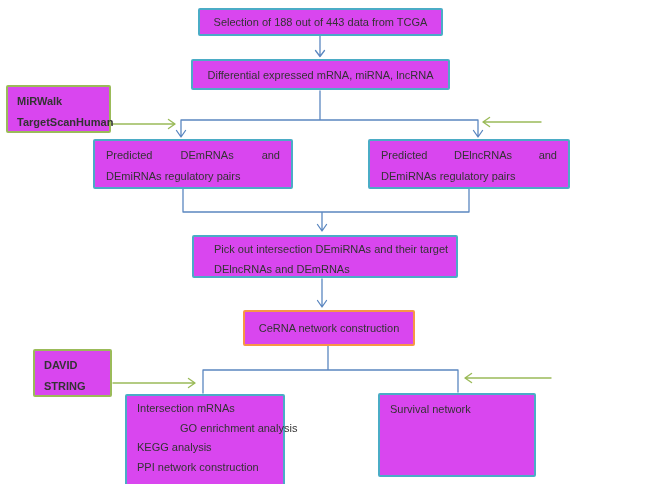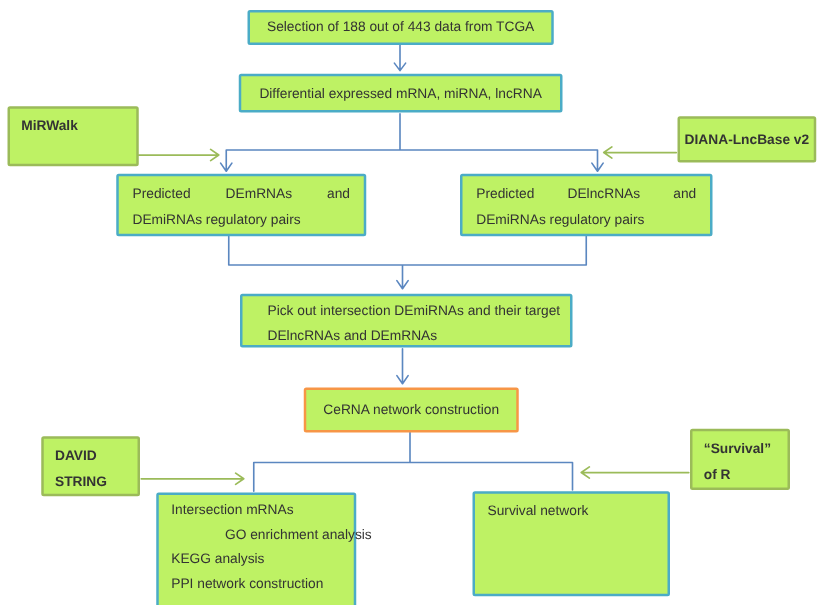--- a/index.html
+++ b/index.html
@@ -5,21 +5,21 @@
   :root{
     --teal:#4BACC6; --green:#9BBB59; --orange:#F79646;
     --line:#5B87C0; --text:#333333; --bg:#FFFFFF;
   }
   html,body{margin:0;padding:0;background:var(--bg);}
   .canvas{
     position:relative;width:663px;height:484px;background:var(--bg);
     font-family:"Liberation Sans",sans-serif;color:var(--text);
     font-size:11px;overflow:hidden;
   }
-  .box{position:absolute;box-sizing:border-box;background:#bef264;border:2px solid var(--teal);border-radius:2px;}
+  .box{position:absolute;box-sizing:border-box;background:#d946ef;border:2px solid var(--teal);border-radius:2px;}
   .box.green{border-color:var(--green);font-weight:bold;}
   .box.orange{border-color:var(--orange);}
   .center{display:flex;align-items:center;justify-content:center;text-align:center;}
   .lines{padding:4px 9px;}
   .lines .ln{line-height:21px;white-space:nowrap;}
   .jrow{display:flex;justify-content:space-between;line-height:22px;}
   .overlay{position:absolute;left:0;top:0;pointer-events:none;}
   .overlay path{fill:none;stroke-linecap:round;stroke-linejoin:round;}
   .overlay path.blue{stroke:var(--line);stroke-width:1.3;}
   .overlay path.greenline{stroke:var(--green);stroke-width:1.4;}
@@ -44,25 +44,23 @@
   <div class="box center" style="left:198px;top:8px;width:245px;height:28px;">
     <span>Selection of 188 out of 443 data from TCGA</span>
   </div>
 
   <div class="box center" style="left:191px;top:59px;width:259px;height:31px;">
     <span>Differential expressed mRNA, miRNA, lncRNA</span>
   </div>
 
   <div class="box green lines" style="left:6px;top:85px;width:105px;height:48px;">
     <div class="ln">MiRWalk</div>
+    <div class="ln">TargetScanHuman</div>
   </div>
 
-  <div class="box green center" style="left:542px;top:93px;width:111px;height:37px;">
-    <span>DIANA-LncBase v2</span>
-  </div>
 
   <div class="box lines" style="left:93px;top:139px;width:200px;height:50px;padding:3px 11px;">
     <div class="jrow">
       <span>Predicted</span>
       <span>DEmRNAs</span>
       <span>and</span>
     </div>
     <div class="ln">DEmiRNAs regulatory pairs</div>
   </div>
 
@@ -82,24 +80,20 @@
 
   <div class="box orange center" style="left:243px;top:310px;width:172px;height:36px;">
     <span>CeRNA network construction</span>
   </div>
 
   <div class="box green lines" style="left:33px;top:349px;width:79px;height:48px;">
     <div class="ln">DAVID</div>
     <div class="ln">STRING</div>
   </div>
 
-  <div class="box green lines" style="left:552px;top:343px;width:80px;height:49px;">
-    <div class="ln">“Survival”</div>
-    <div class="ln">of R</div>
-  </div>
 
   <div class="box lines" style="left:125px;top:394px;width:160px;height:101px;padding:3px 10px;">
     <div class="ln" style="line-height:19.5px;">Intersection mRNAs</div>
     <div class="ln" style="line-height:19.5px;margin-left:43px;">GO enrichment analysis</div>
     <div class="ln" style="line-height:19.5px;">KEGG analysis</div>
     <div class="ln" style="line-height:19.5px;">PPI network construction</div>
   </div>
 
   <div class="box lines" style="left:378px;top:393px;width:158px;height:84px;padding:4px 10px;">
     <div class="ln">Survival network</div>

